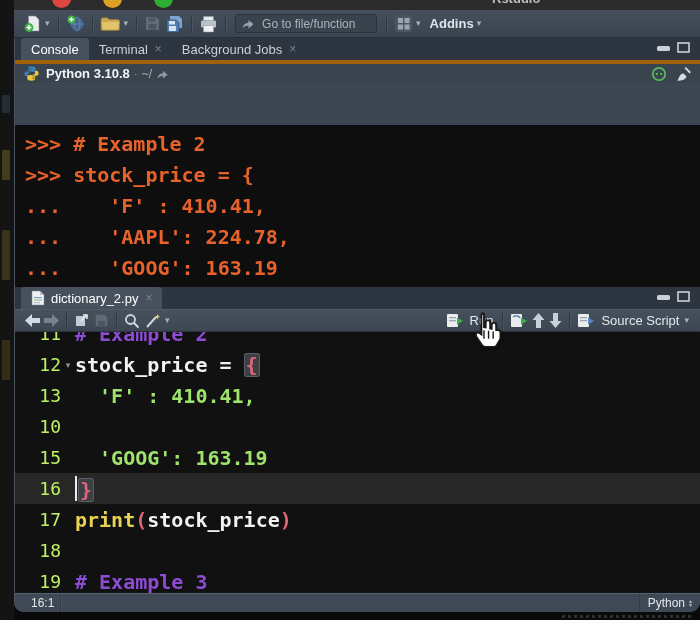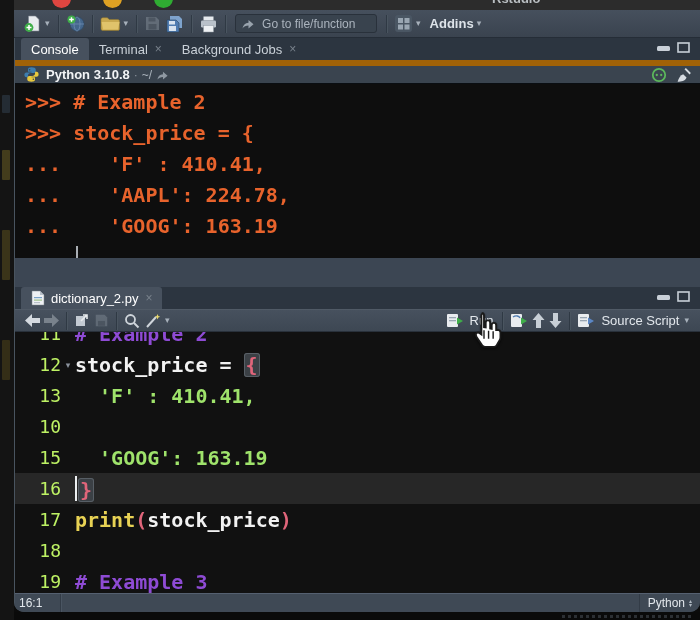--- a/index.html
+++ b/index.html
@@ -45,28 +45,28 @@
   .editor-pane  { top:287px; height:306px; }
 
   .tabbar { height:22px; background:#2c3540; display:flex; align-items:flex-end; padding-left:6px; position:relative; }
   .tab { display:inline-flex; align-items:center; height:22px; padding:0 10px; font-size:13px;
     color:#c9d0d7; border-radius:3px 3px 0 0; }
   .tab.active { background:#47515e; color:#fff; }
   .tab-label { pointer-events:none; }
   .tab-close { color:#79828c; font-size:12px; margin-left:7px; line-height:1; }
   .pane-controls { position:absolute; right:10px; top:4px; display:flex; gap:7px; align-items:center; }
 
-  .console-header { height:23px; background:#3a444f; border-top:6px solid #a16207; display:flex; align-items:center; padding:0 8px; }
+  .console-header { height:23px; background:#3a444f; border-top:4px solid #a16207; display:flex; align-items:center; padding:0 8px; }
   .engine-label { font-size:13px; font-weight:bold; color:#f2f4f6; margin-left:6px; }
   .path-dot { font-size:12px; color:#8b949e; margin:0 4px; }
   .path-label { font-size:12px; color:#aab3bc; margin-right:4px; }
   .header-right { margin-left:auto; display:flex; align-items:center; gap:8px; }
 
   .console-body { height:175px; background:#0e0e0e; border-top:1px solid #0a0e12; overflow:hidden;
-    padding:3px 0 0 10px; }
+    padding:3px 0 0 10px;margin-top:42px; }
   .console-line { font-family:"DejaVu Sans Mono", monospace; font-weight:bold; font-size:20px;
     line-height:31px; color:var(--console-text,#e8632c); white-space:pre; }
   .console-caret { display:inline-block; width:2px; height:21px; background:#a9aeb4; vertical-align:-3px; margin-left:3px; }
 
   .editor-toolbar { height:23px; background:linear-gradient(#47515e,#3d4753); border-top:1px solid #505a66;
     border-bottom:1px solid #29313b; display:flex; align-items:center; padding:0 8px; position:relative; z-index:3; }
   .etb-right { margin-left:auto; display:flex; align-items:center; }
   .etb-label { font-size:13px; color:#e2e7ec; margin:0 4px; }
 
   .editor-body { position:relative; height:261px; background:#111111; overflow:hidden; z-index:1; }
@@ -81,21 +81,21 @@
   .tok-comment { color:var(--comment,#8e4bd4); }
   .tok-string  { color:var(--string,#9fe36b); }
   .tok-keyword { color:var(--keyword,#e8d254); }
   .tok-paren   { color:var(--bracket,#e0657a); }
   .tok-brace   { color:var(--bracket,#e0657a); background:#3b4045; box-shadow:inset 0 0 0 1px #585f66;
     border-radius:3px; padding:0 2px; }
   .editor-caret { display:inline-block; width:2px; height:25px; background:#eceff1; vertical-align:-4px; margin-right:1px; }
 
   .statusbar { position:absolute; left:1px; right:0; top:593px; height:19px; background:#3f4955;
     border-top:1px solid #556070; display:flex; align-items:center; font-size:12px; color:#e2e7ec; }
-  .status-pos { width:46px; padding-left:4px; border-right:1px solid #333c47; box-shadow:1px 0 0 #4a5562; height:100%; display:flex; align-items:center; }
+  .status-pos { width:46px; padding-left:16px; border-right:1px solid #333c47; box-shadow:1px 0 0 #4a5562; height:100%; display:flex; align-items:center; }
   .status-lang { margin-left:auto; display:flex; align-items:center; gap:4px; padding:0 8px; border-left:1px solid #333c47; height:100%; }
   .spinner { display:flex; flex-direction:column; font-size:6px; line-height:4px; color:#aeb7c0; }
 
   .hand-cursor { position:absolute; left:468px; top:311px; z-index:50; filter:drop-shadow(0 1px 1px rgba(0,0,0,.6)); }
 
   svg { display:block; }
 </style>
 </head>
 <body>
 

